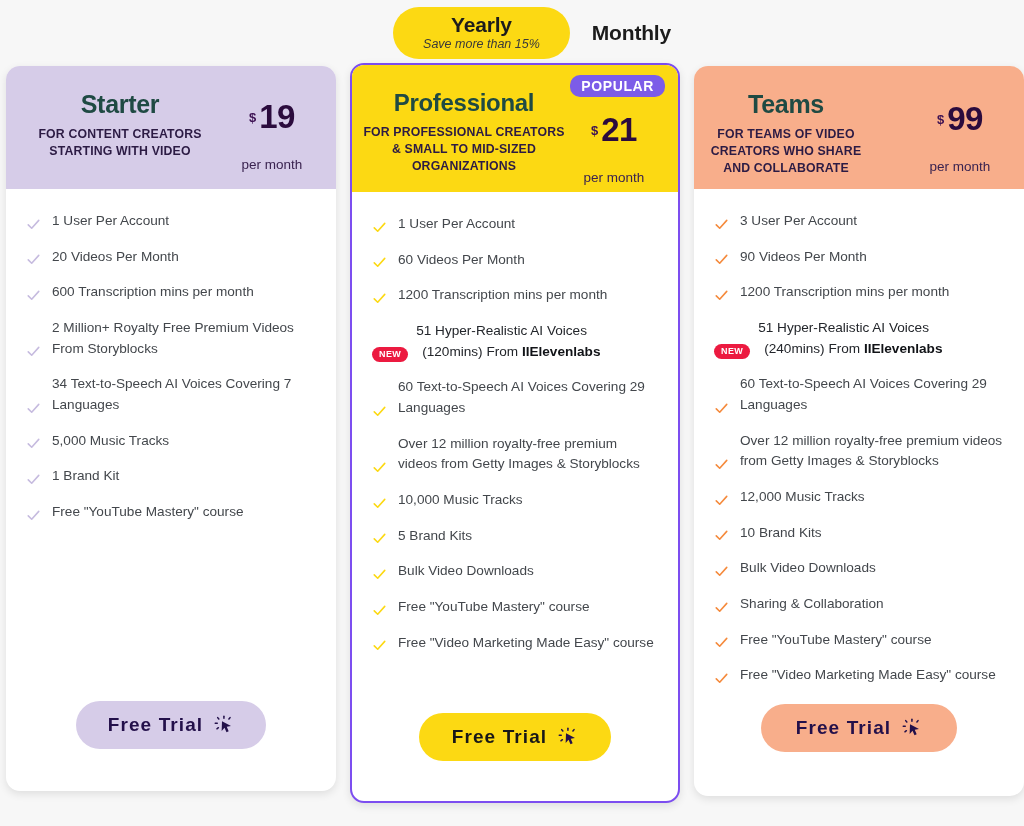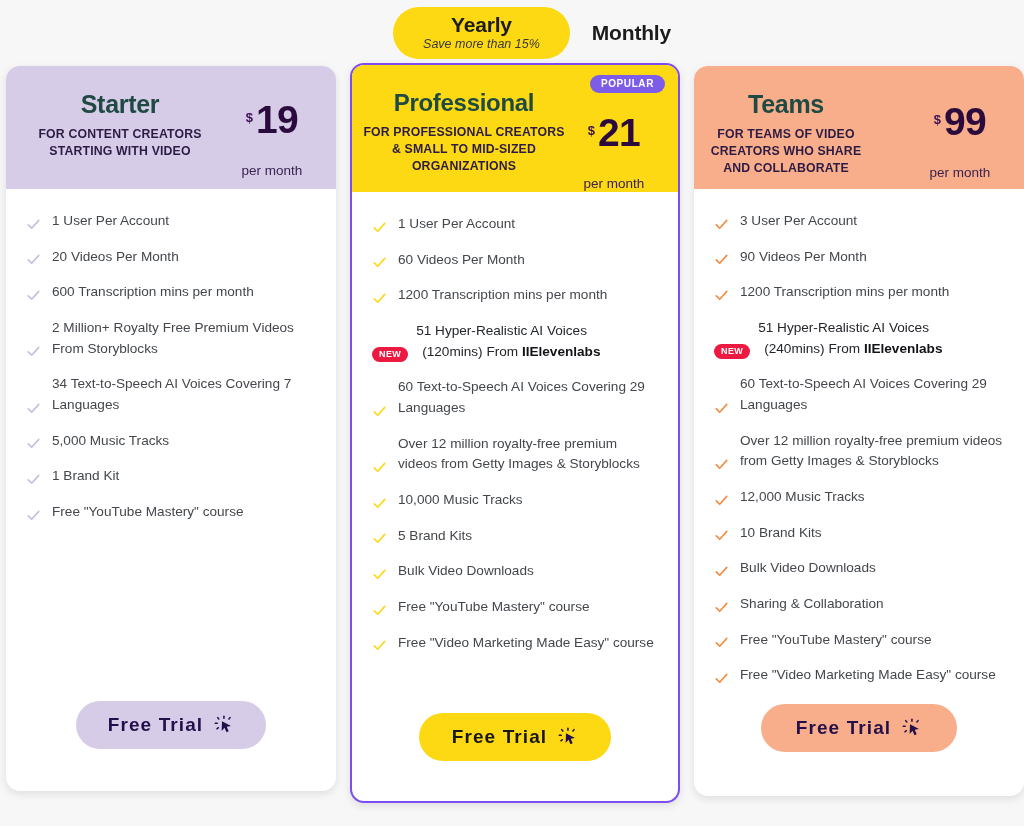--- a/index.html
+++ b/index.html
@@ -124,37 +124,37 @@
     line-height: 1;
   }
   .price-currency {
     font-size: 13px;
     font-weight: bold;
     color: #3D1152;
     margin-top: 11px;
     margin-right: 3px;
   }
   .price-amount {
-    font-size: 39px;
+    font-size: 33px;
     font-weight: bold;
     color: #2B0B3D;
     letter-spacing: -0.5px;
   }
   .price-period {
     margin-top: 24px;
     font-size: 13.5px;
     color: #3A2350;
   }
   .popular-badge {
     position: absolute;
     top: 10px;
     right: 13px;
     background: #7C5CE8;
     color: #ffffff;
-    font-size: 10px;
+    font-size: 14px;
     font-weight: bold;
     letter-spacing: 0.6px;
     padding: 4px 11px 4px;
     border-radius: 10px;
     line-height: 1;
   }
 
   
   .features {
     list-style: none;

